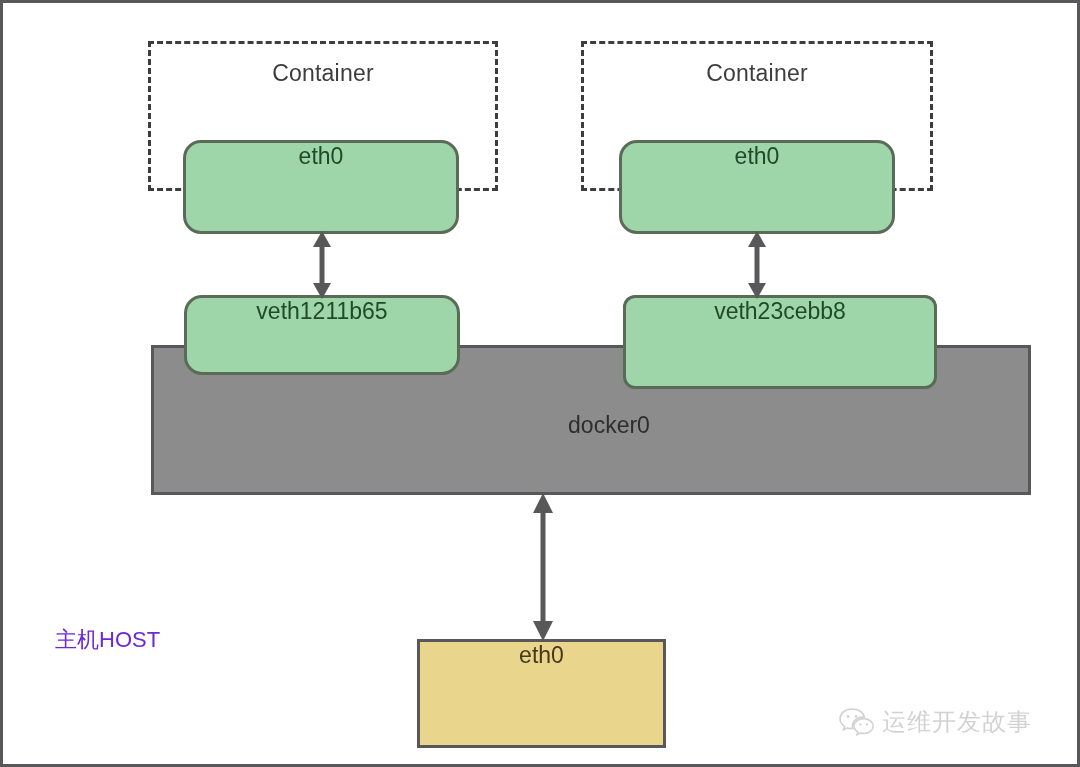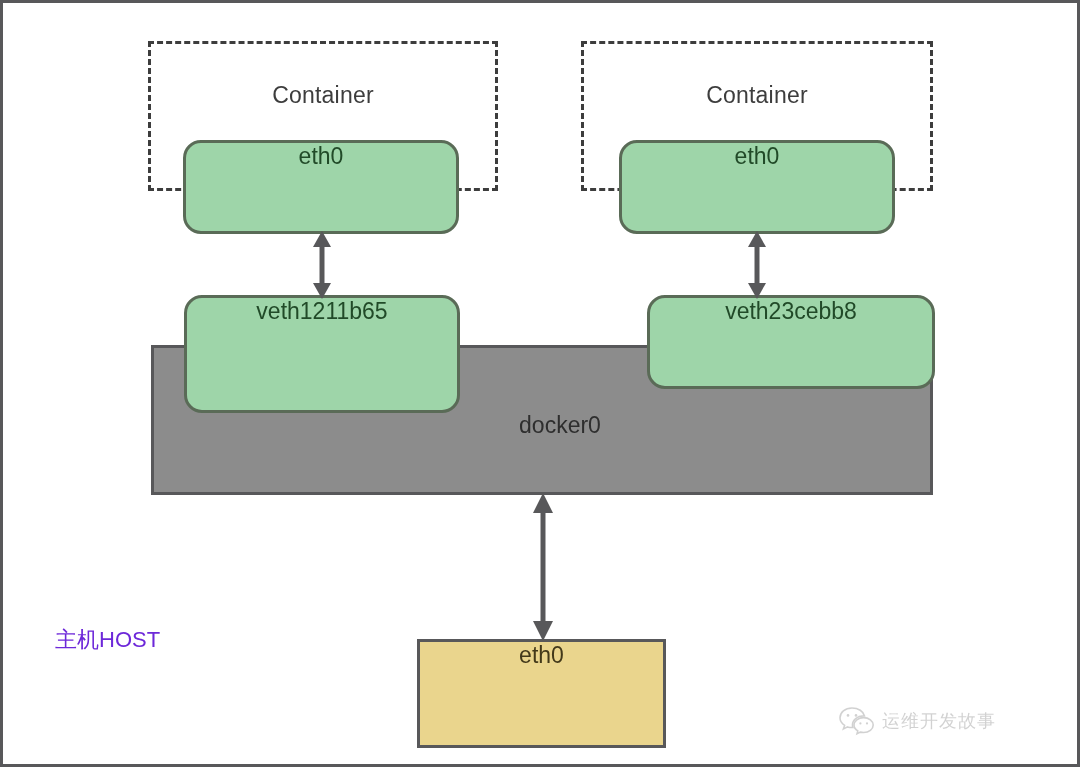--- a/index.html
+++ b/index.html
@@ -34,21 +34,21 @@
   .ns-box {
     border: 3px dashed #3d3d3d;
     background: transparent;
     align-items: flex-start;
     justify-content: center;
     z-index: 1;
   }
   .ns-label {
     font-size: 23px;
     color: #3d3d3d;
-    margin-top: 38px;
+    margin-top: 16px;
     letter-spacing: .2px;
   }
 
   
   .iface-green {
     background: #9ed5a9;
     border: 3px solid #5a6b57;
     border-radius: 18px;
     color: #214a28;
     font-size: 23px;
@@ -98,57 +98,57 @@
   .watermark {
     position: absolute;
     display: flex;
     align-items: center;
     gap: 7px;
     opacity: .30;
     z-index: 8;
     user-select: none;
   }
   .watermark .wm-text {
-    font-size: 18px;
+    font-size: 24px;
     color: #6b6b6b;
     letter-spacing: 1px;
     font-family: Liberation Serif, serif;
   }
   .wm-logo { display: block; }
 </style>
 </head>
 <body>
 
 <div id="diagram">
 
   <div class="node ns-box" style="left:145px; top:38px; width:350px; height:150px;">
     <span class="ns-label">Container</span>
   </div>
 
   <div class="node ns-box" style="left:578px; top:38px; width:352px; height:150px;">
     <span class="ns-label">Container</span>
   </div>
 
-  <div class="node bridge" style="left:148px; top:342px; width:782px; height:150px;padding-left:36px;">
+  <div class="node bridge" style="left:148px; top:342px; width:880px; height:150px;padding-left:36px;">
     <span class="bridge-label">docker0</span>
   </div>
 
   <div class="node iface-green" style="left:180px; top:137px; width:276px; height:94px;">
     <span>eth0</span>
   </div>
 
   <div class="node iface-green" style="left:616px; top:137px; width:276px; height:94px;">
     <span>eth0</span>
   </div>
 
-  <div class="node iface-green" style="left:181px; top:292px; width:276px; height:118px;">
+  <div class="node iface-green" style="left:181px; top:292px; width:276px; height:80px;">
     <span>veth1211b65</span>
   </div>
 
-  <div class="node iface-green" style="left:644px; top:292px; width:288px; height:94px;">
+  <div class="node iface-green" style="left:620px; top:292px; width:314px; height:94px;border-radius:12px;">
     <span>veth23cebb8</span>
   </div>
 
   <div class="node iface-yellow" style="left:414px; top:636px; width:249px; height:109px;">
     <span>eth0</span>
   </div>
 
   <div class="plain-label" style="left:52px; top:622px;">主机HOST</div>
 
   <div class="arrow" style="left:304px; top:228px;">

